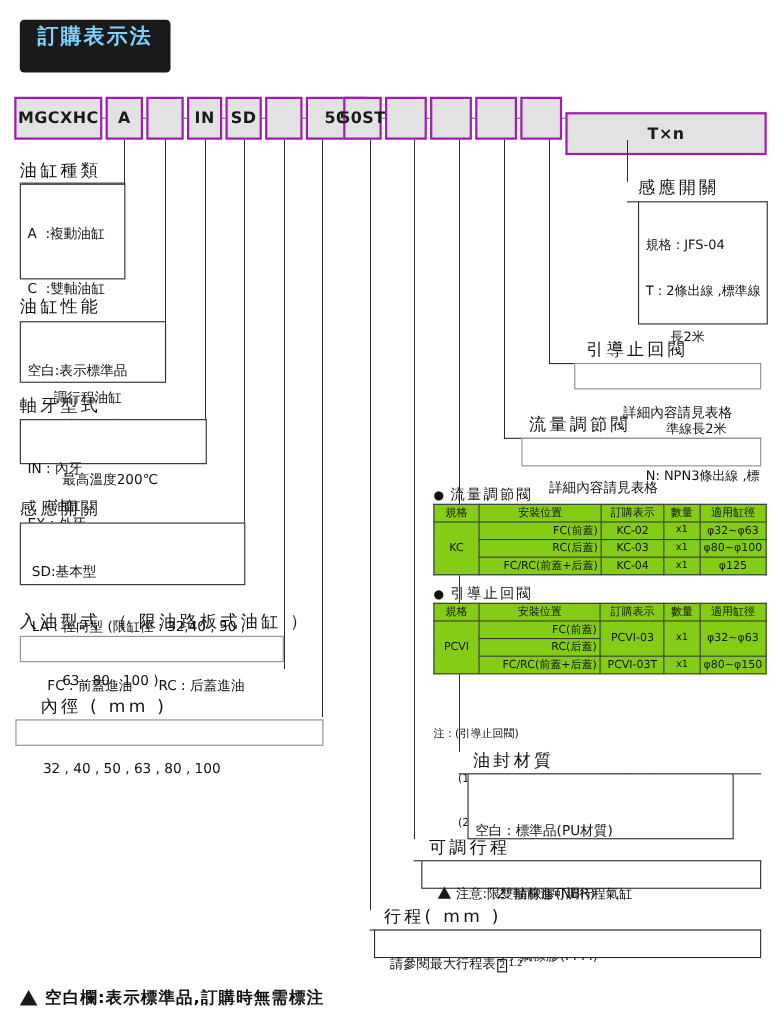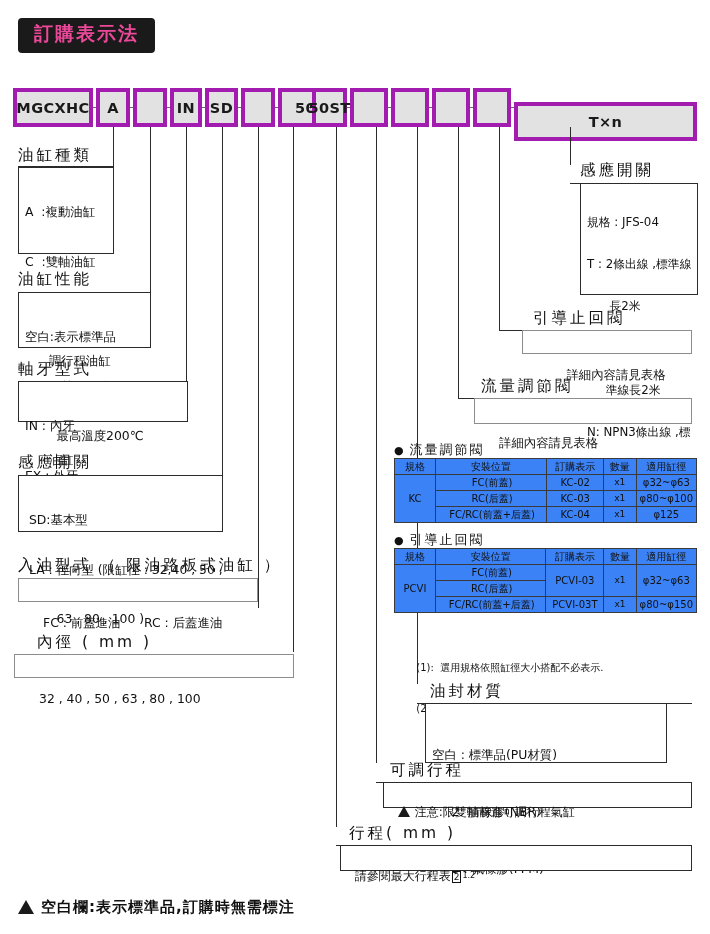--- a/index.html
+++ b/index.html
@@ -14,40 +14,40 @@
     font-family: "DejaVu Sans", "Liberation Sans", sans-serif;
     color: #1a1a1a;
     overflow: hidden;
   }
   .abs { position: absolute; }
 
   
   #title-banner {
     left: 18px; top: 18px;
     background: #1a1a1a;
-    color: #ec4899;
+    color: #7dd3fc;
     font-size: 19px;
     font-weight: bold;
     letter-spacing: 2px;
-    padding: 5px 16px 9px 16px;
+    padding: 5px 16px 22px 16px;
     border-radius: 4px;
     line-height: 1.1;
   }
 
   
   #code-strip {
     left: 13px; top: 88px;
     width: 684px; height: 39px;
   }
   .code-box {
     position: absolute;
     top: 0;
     height: 39px;
     background: #e2e2e2;
-    border: 4px solid #a21caf;
+    border: 2px solid #a21caf;
     box-sizing: border-box;
     display: flex;
     align-items: center;
     justify-content: center;
     font-size: 14.5px;
     font-weight: bold;
     letter-spacing: 0.4px;
     color: #1a1a1a;
   }
   .code-dash {
@@ -89,32 +89,32 @@
     white-space: nowrap;
   }
   .bullet-head .dot { font-size: 11px; margin-right: 4px; }
 
   
   table.spec {
     position: absolute;
     border-collapse: collapse;
     font-size: 10px;
     color: #111;
-    background: #3b82f6;
+    background: #84cc16;
   }
   table.spec th, table.spec td {
     border: 1px solid #3a3a3a;
     padding: 1px 3px;
     font-weight: normal;
     text-align: center;
     white-space: nowrap;
     line-height: 13px;
   }
   table.spec th { font-size: 10px; }
-  table.spec td.left { text-align: center; padding-left: 5px; }
+  table.spec td.left { text-align: right; padding-left: 5px; }
   table.spec td.mult { font-size: 9px; }
 
   
   .note-block {
     position: absolute;
     font-size: 10px;
     line-height: 13.5px;
     color: #111;
     white-space: pre;
   }
@@ -347,20 +347,21 @@
     <tr>
       <td class="left">FC/RC(前蓋+后蓋)</td>
       <td>PCVI-03T</td>
       <td class="mult">x1</td>
       <td>φ80~φ150</td>
     </tr>
   </tbody>
 </table>
 
 <div class="note-block abs" style="left:394px; top:634px;">
+  <div>注 : (引導止回閥)</div>
   <div>       (1):  選用規格依照缸徑大小搭配不必表示.</div>
   <div>       (2):  安裝位置需要表示.</div>
 </div>
 
 <div class="sec-head abs" style="left:430px; top:684px;">油封材質</div>
 <div class="hline abs" style="left:417px; top:703px; width:275px;"></div>
 <div class="sec-box abs" style="left:425px; top:703px; width:242px; height:60px; font-size:12.4px; line-height:19px;">
   <div>空白 : 標準品(PU材質)</div>
   <div>     2: 腈橡膠(NBR)</div>
   <div>     3 : 氟橡膠(FPM)</div>

